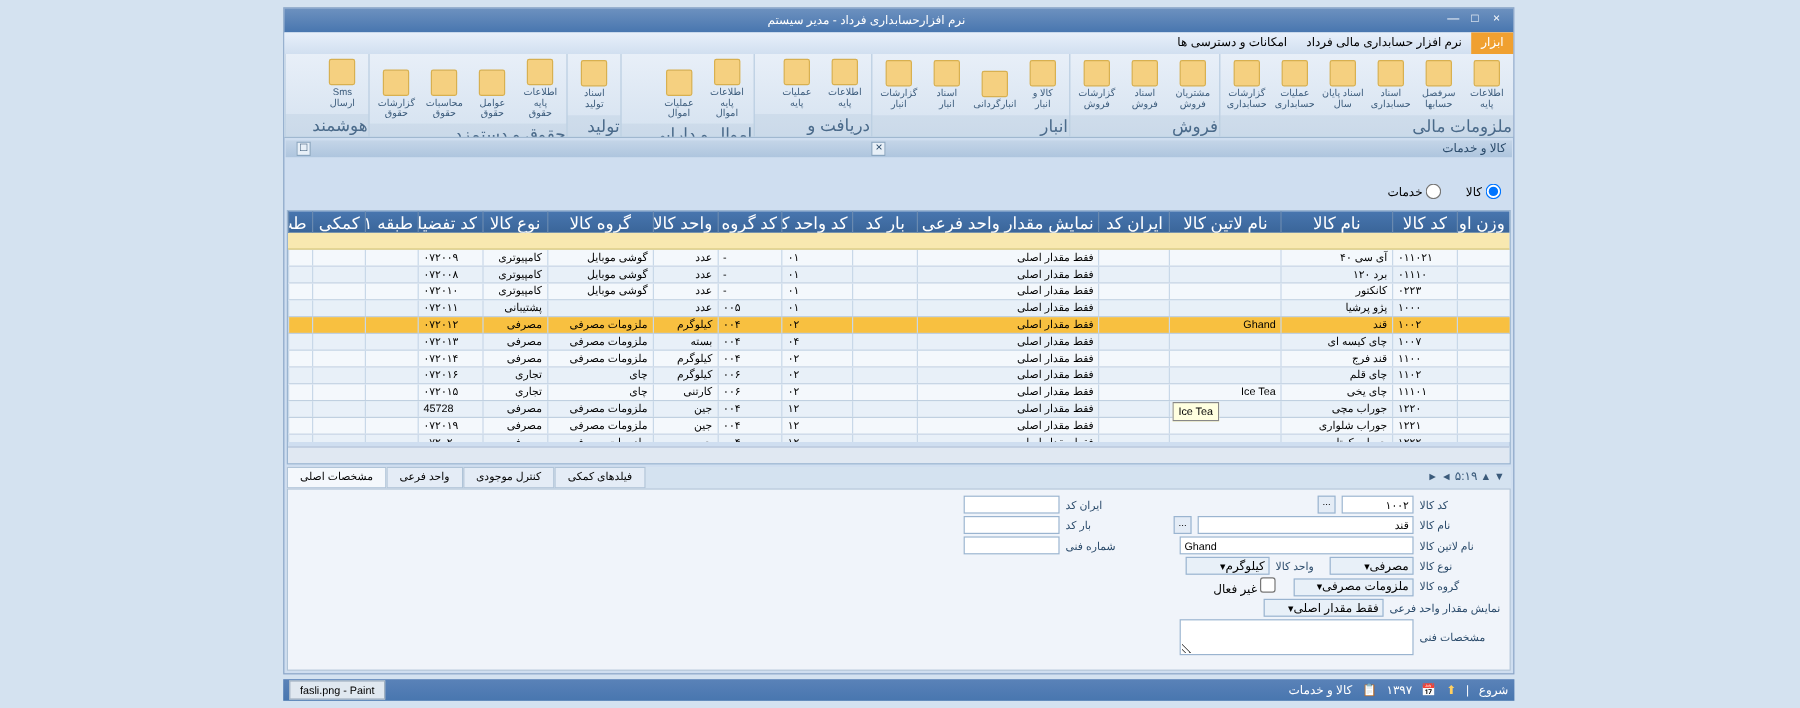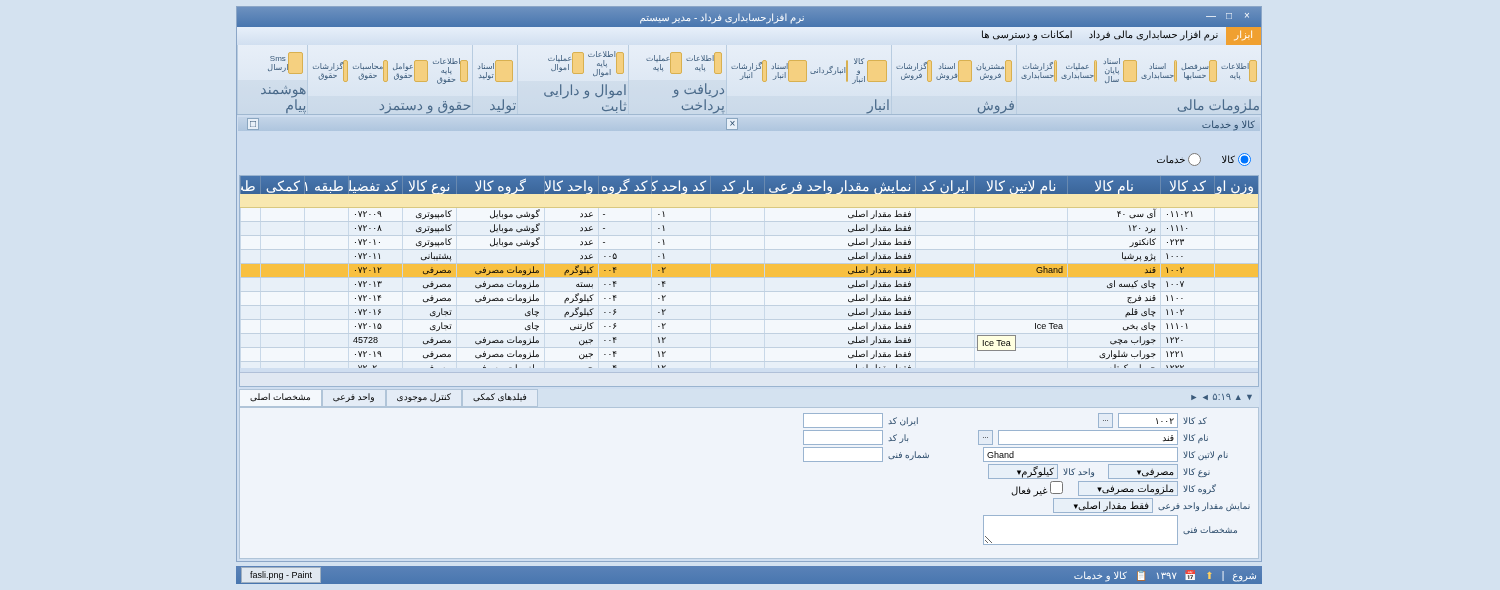--- a/index.html
+++ b/index.html
@@ -8,21 +8,21 @@
 .viewport{position:absolute;left:236px;top:6px;width:1026px;height:556px;background:#cfdef0;border:1px solid #8ba6c7}
 .titlebar{height:20px;background:linear-gradient(#6d91bf,#4876af);color:#fff;display:flex;align-items:center;padding:0 5px;direction:rtl}
 .titlebar .ttl{flex:1;text-align:center;font-size:10px}
 .titlebar .ctrl{width:14px;height:14px;margin:0 2px;cursor:pointer;color:#fff;font-size:10px;text-align:center}
 .menubar{height:18px;background:linear-gradient(#e8f0fa,#d1dff0);display:flex;align-items:center;direction:rtl}
 .menubar .mtab{height:18px;padding:2px 8px;font-size:10px;cursor:pointer}
 .menubar .mtab.active{background:#f0a030;color:#fff}
 .ribbon{height:70px;background:linear-gradient(#e8eff8,#d5e2f0);border-bottom:1px solid #a0b8d0;display:flex;direction:rtl;overflow:hidden}
 .rgroup{border-left:1px solid #b8cce0;display:flex;flex-direction:column;height:100%}
 .rgroup .btns{flex:1;display:flex;direction:rtl;padding:2px}
-.rbtn{width:40px;display:flex;flex-direction:row;align-items:center;justify-content:center;padding:2px;cursor:pointer}
+.rbtn{width:40px;display:flex;flex-direction:column;align-items:center;justify-content:flex-end;padding:2px;cursor:pointer}
 .rbtn .ic{width:22px;height:22px;background:#f5d080;border:1px solid #d8b050;border-radius:2px}
 .rbtn .lbl{font-size:8px;text-align:center;margin-top:2px;color:#3a5a7a;line-height:1.1}
 .rgroup .gname{font-size:14px;text-align:right;color:#4a6a8a;padding:1px;background:rgba(180,200,220,0.3)}
 .subwin{position:absolute;left:1px;top:110px;right:1px;height:14px;background:linear-gradient(#c4d5e8,#aec5de);display:flex;align-items:center;direction:rtl;padding:0 5px;font-size:10px;color:#2a4a6a}
 .subwin .sx{margin-right:auto;margin-left:4px;width:12px;height:12px;background:#e8f0f8;border:1px solid #8aa6c0;text-align:center;line-height:10px;cursor:pointer}
 .toolbar2{position:absolute;left:1px;top:124px;right:1px;height:18px;background:linear-gradient(#e5edf6,#d0dfee);display:flex;align-items:center;direction:ltr;padding:0 4px;gap:3px}
 .toolbar2 .tb{width:14px;height:14px;border:1px solid #a0b8d0;cursor:pointer}
 .toolbar2 .nochange{margin-left:auto;font-size:10px;color:#3a5a7a}
 .radios{position:absolute;top:146px;right:10px;display:flex;gap:20px;direction:rtl}
 .radios label{font-size:10px;display:flex;align-items:center;gap:3px}

